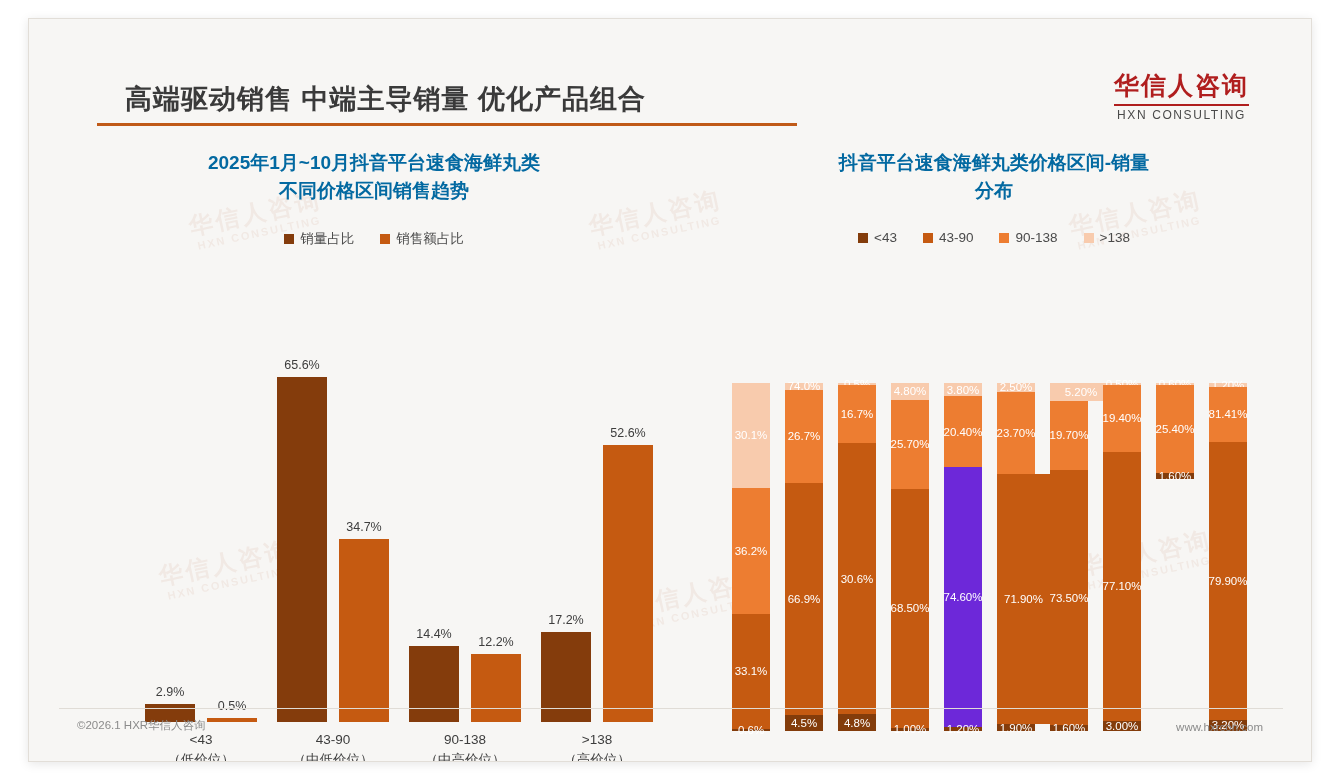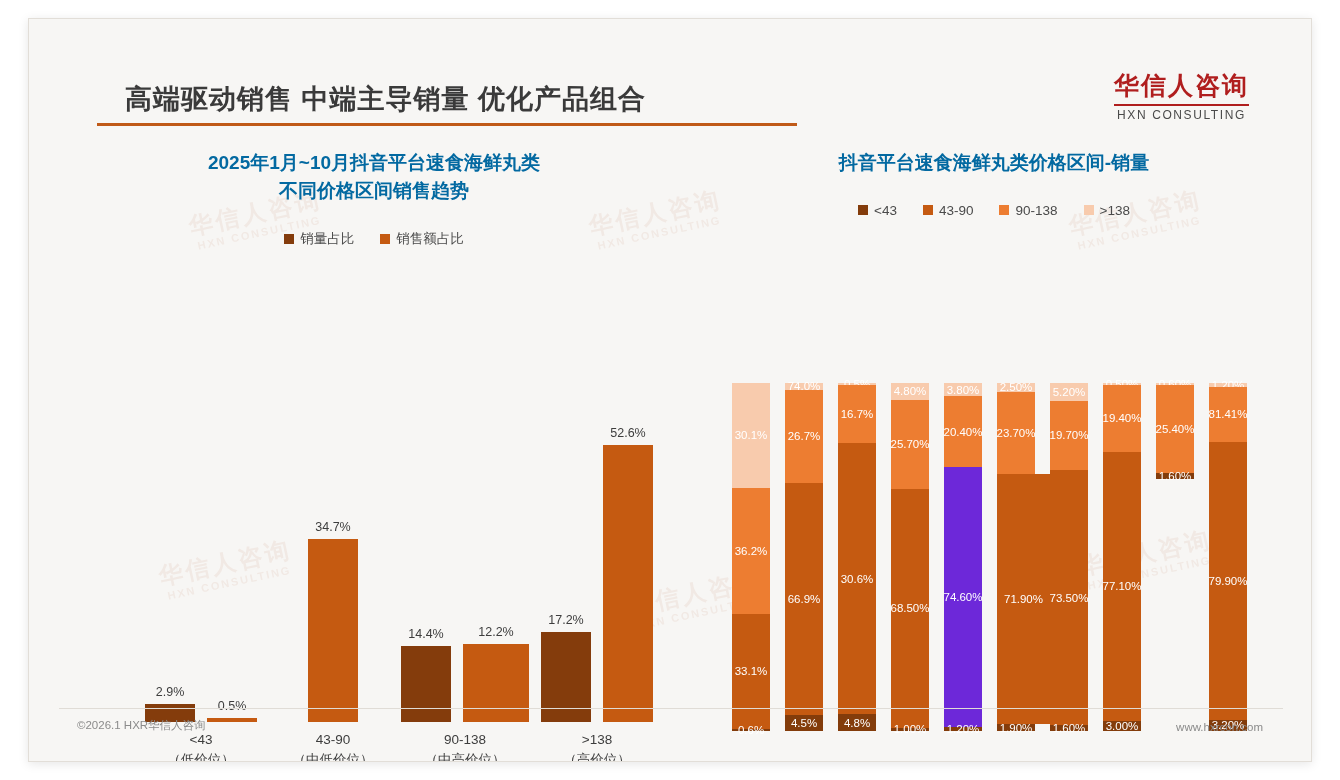--- a/index.html
+++ b/index.html
@@ -309,36 +309,39 @@
           </div>
         </div>
         <div class="cat-label">
           <div>&lt;43</div>
           <div>（低价位）</div>
         </div>
       </div>
 
       <div class="lgroup" style="left:152px;">
         <div class="lbars">
+          <div class="bar" style="height:345px; background:#843c0c;">
+            <span class="val">65.6%</span>
+          </div>
           <div class="bar" style="height:183px; background:#c55a11;">
             <span class="val">34.7%</span>
           </div>
         </div>
         <div class="cat-label">
           <div>43-90</div>
           <div>（中低价位）</div>
         </div>
       </div>
 
       <div class="lgroup" style="left:284px;">
         <div class="lbars">
           <div class="bar" style="height:76px; background:#843c0c;">
             <span class="val">14.4%</span>
           </div>
-          <div class="bar" style="height:78px; background:#c55a11;padding-left:16px;">
+          <div class="bar" style="height:68px; background:#c55a11;">
             <span class="val">12.2%</span>
           </div>
         </div>
         <div class="cat-label">
           <div>90-138</div>
           <div>（中高价位）</div>
         </div>
       </div>
 
       <div class="lgroup" style="left:416px;">
@@ -354,20 +357,21 @@
           <div>&gt;138</div>
           <div>（高价位）</div>
         </div>
       </div>
     </div>
   </div>
 
   <div class="panel panel-right">
     <div class="chart-title">
       <div>抖音平台速食海鲜丸类价格区间-销量</div>
+      <div>分布</div>
     </div>
 
     <div class="legend">
       <div class="legend-item">
         <span class="legend-swatch" style="background:#833c0b"></span>
         <span>&lt;43</span>
       </div>
       <div class="legend-item">
         <span class="legend-swatch" style="background:#c55a11"></span>
         <span>43-90</span>
@@ -487,21 +491,21 @@
             </div>
           <div class="seg" style="height:1.9%; background:#833c0b;">
               <span>1.90%</span>
             </div>
         </div>
 
       </div>
 
       <div class="sgroup" style="left:320px;">
         <div class="stack">
-          <div class="seg light" style="height:5.2%; background:#f8cbad;">
+          <div class="seg light" style="height:5.2%; background:#f8cbad;padding-left:24px;">
               <span>5.20%</span>
             </div>
           <div class="seg" style="height:19.7%; background:#ed7d31;">
               <span>19.70%</span>
             </div>
           <div class="seg" style="height:73.5%; background:#c55a11;">
               <span>73.50%</span>
             </div>
           <div class="seg" style="height:1.6%; background:#833c0b;">
               <span>1.60%</span>

